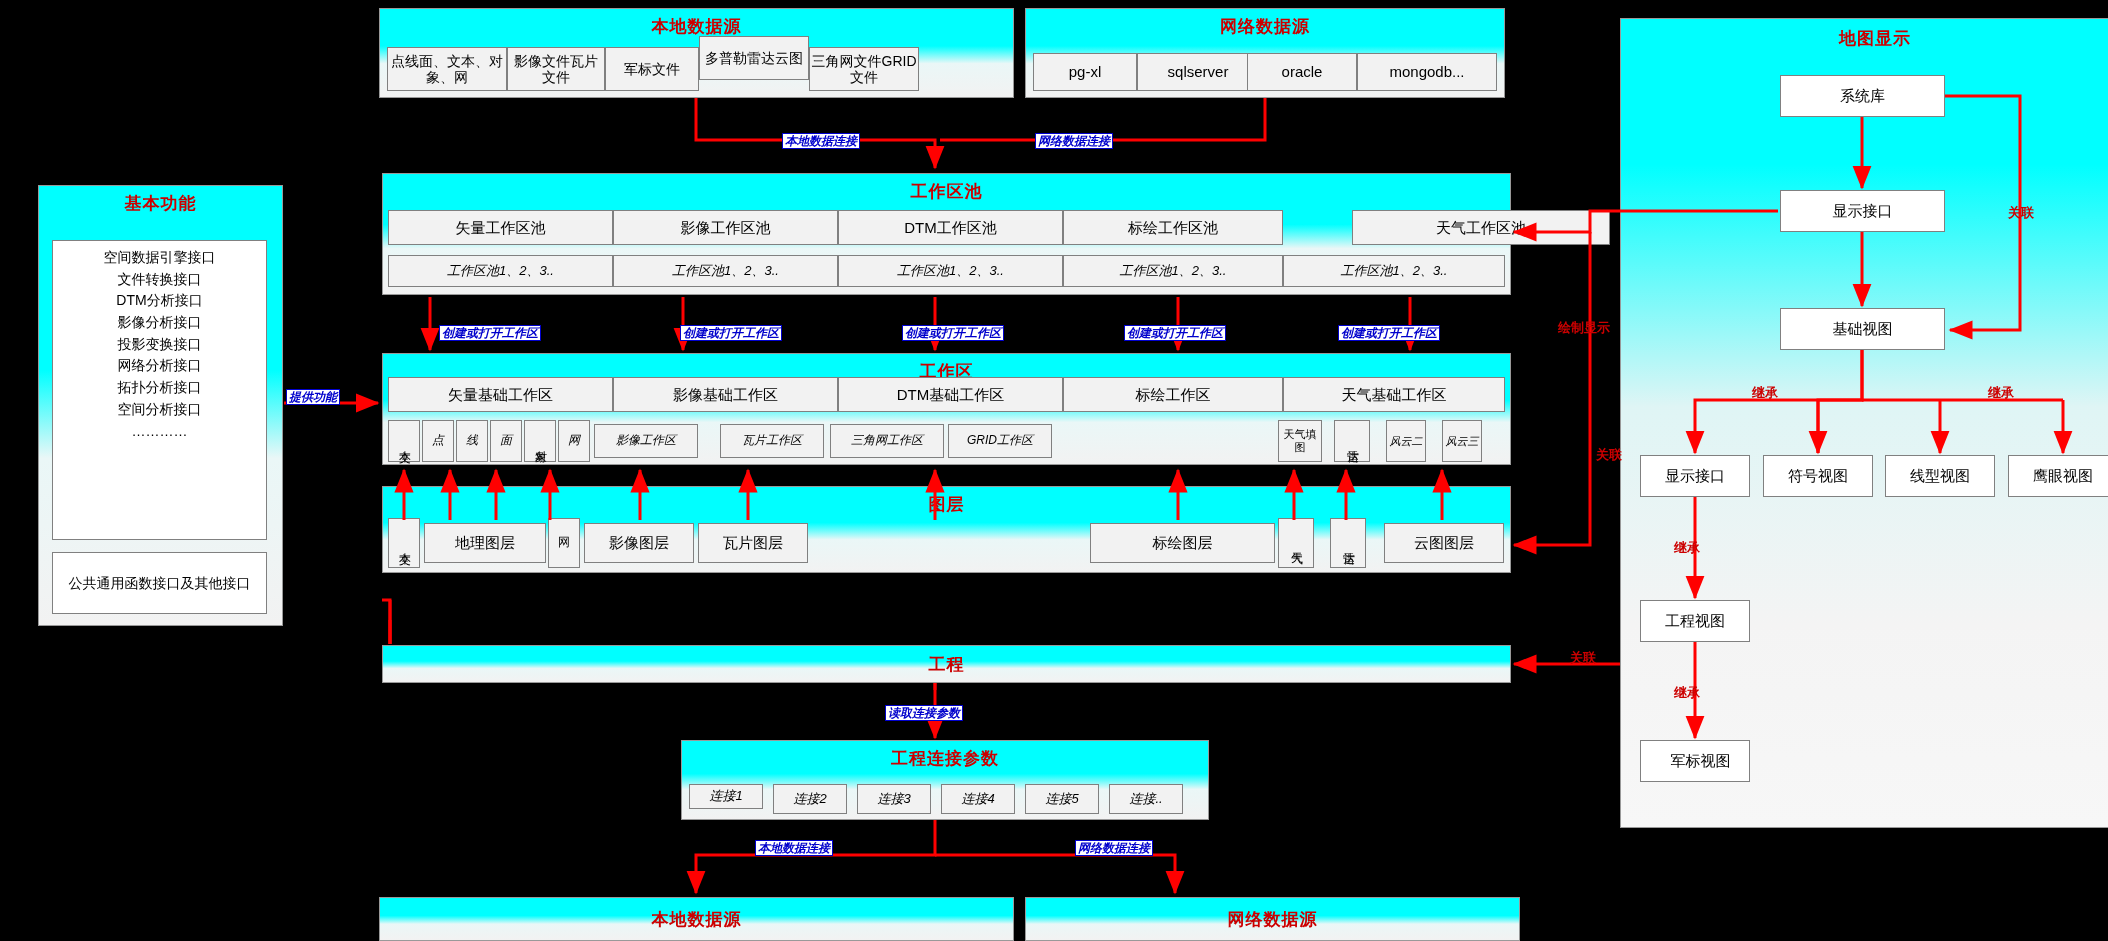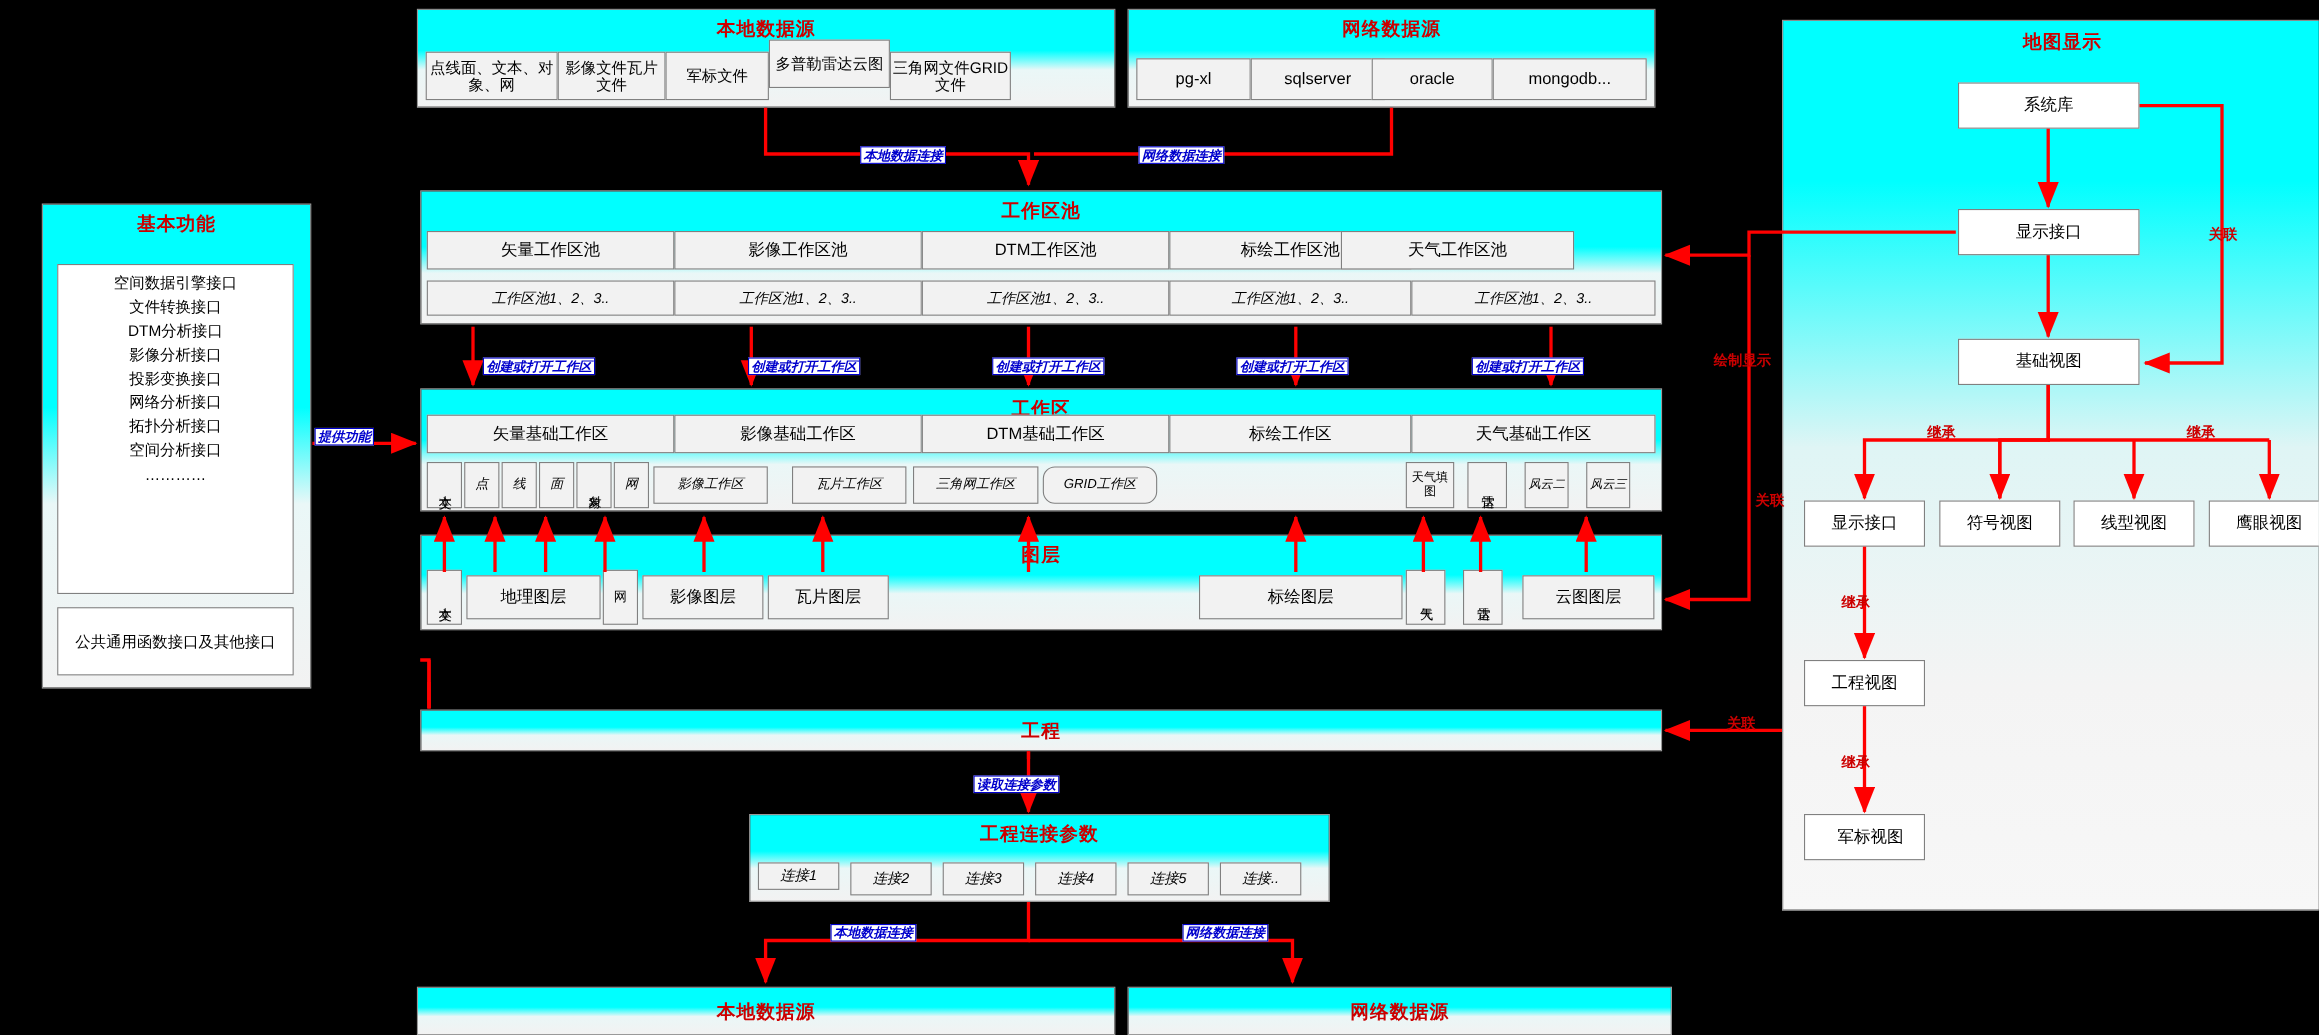--- a/index.html
+++ b/index.html
@@ -82,21 +82,21 @@
   <div class="cell white" style="left:22px;top:552px;width:215px;height:62px;font-size:14px;">公共通用函数接口及其他接口</div>
 
   <div class="blackpanel" style="left:349px;top:170px;width:1135px;height:128px;"></div>
   <div class="grp box" style="left:352px;top:173px;width:1129px;height:122px;">
     <div class="grp-title">工作区池</div>
   </div>
   <div class="cell" style="left:358px;top:210px;width:225px;height:35px;">矢量工作区池</div>
   <div class="cell" style="left:583px;top:210px;width:225px;height:35px;">影像工作区池</div>
   <div class="cell" style="left:808px;top:210px;width:225px;height:35px;">DTM工作区池</div>
   <div class="cell" style="left:1033px;top:210px;width:220px;height:35px;">标绘工作区池</div>
-  <div class="cell" style="left:1189px;top:210px;width:212px;height:35px;">天气工作区池</div>
+  <div class="cell" style="left:1322px;top:210px;width:258px;height:35px;">天气工作区池</div>
 
   <div class="cell ital" style="left:358px;top:255px;width:225px;height:32px;">工作区池1、2、3..</div>
   <div class="cell ital" style="left:583px;top:255px;width:225px;height:32px;">工作区池1、2、3..</div>
   <div class="cell ital" style="left:808px;top:255px;width:225px;height:32px;">工作区池1、2、3..</div>
   <div class="cell ital" style="left:1033px;top:255px;width:220px;height:32px;">工作区池1、2、3..</div>
   <div class="cell ital" style="left:1253px;top:255px;width:222px;height:32px;">工作区池1、2、3..</div>
 
   <div class="blackpanel" style="left:349px;top:350px;width:1135px;height:118px;"></div>
   <div class="grp box" style="left:352px;top:353px;width:1129px;height:112px;">
     <div class="grp-title">工作区</div>
@@ -109,21 +109,21 @@
 
   <div class="cell tiny" style="left:358px;top:420px;width:32px;height:42px;writing-mode:vertical-rl;">文本</div>
   <div class="cell tiny" style="left:392px;top:420px;width:32px;height:42px;font-style:italic;">点</div>
   <div class="cell tiny" style="left:426px;top:420px;width:32px;height:42px;font-style:italic;">线</div>
   <div class="cell tiny" style="left:460px;top:420px;width:32px;height:42px;font-style:italic;">面</div>
   <div class="cell tiny" style="left:494px;top:420px;width:32px;height:42px;writing-mode:vertical-rl;">对象</div>
   <div class="cell tiny" style="left:528px;top:420px;width:32px;height:42px;font-style:italic;">网</div>
   <div class="cell tiny" style="left:564px;top:424px;width:104px;height:34px;font-style:italic;">影像工作区</div>
   <div class="cell tiny" style="left:690px;top:424px;width:104px;height:34px;font-style:italic;">瓦片工作区</div>
   <div class="cell tiny" style="left:800px;top:424px;width:114px;height:34px;font-style:italic;">三角网工作区</div>
-  <div class="cell tiny" style="left:918px;top:424px;width:104px;height:34px;font-style:italic;border-radius:11px;">GRID工作区</div>
+  <div class="cell tiny" style="left:918px;top:424px;width:104px;height:34px;font-style:italic;">GRID工作区</div>
   <div class="cell tiny" style="left:1248px;top:420px;width:44px;height:42px;font-size:11px;">天气填图</div>
   <div class="cell tiny" style="left:1304px;top:420px;width:36px;height:42px;writing-mode:vertical-rl;">雷达</div>
   <div class="cell tiny" style="left:1356px;top:420px;width:40px;height:42px;font-size:11px;font-style:italic;">风云二</div>
   <div class="cell tiny" style="left:1412px;top:420px;width:40px;height:42px;font-size:11px;font-style:italic;">风云三</div>
 
   <div class="blackpanel" style="left:349px;top:483px;width:1135px;height:93px;"></div>
   <div class="grp box" style="left:352px;top:486px;width:1129px;height:87px;">
     <div class="grp-title">图层</div>
   </div>
   <div class="cell tiny" style="left:358px;top:518px;width:32px;height:50px;writing-mode:vertical-rl;">文本</div>

